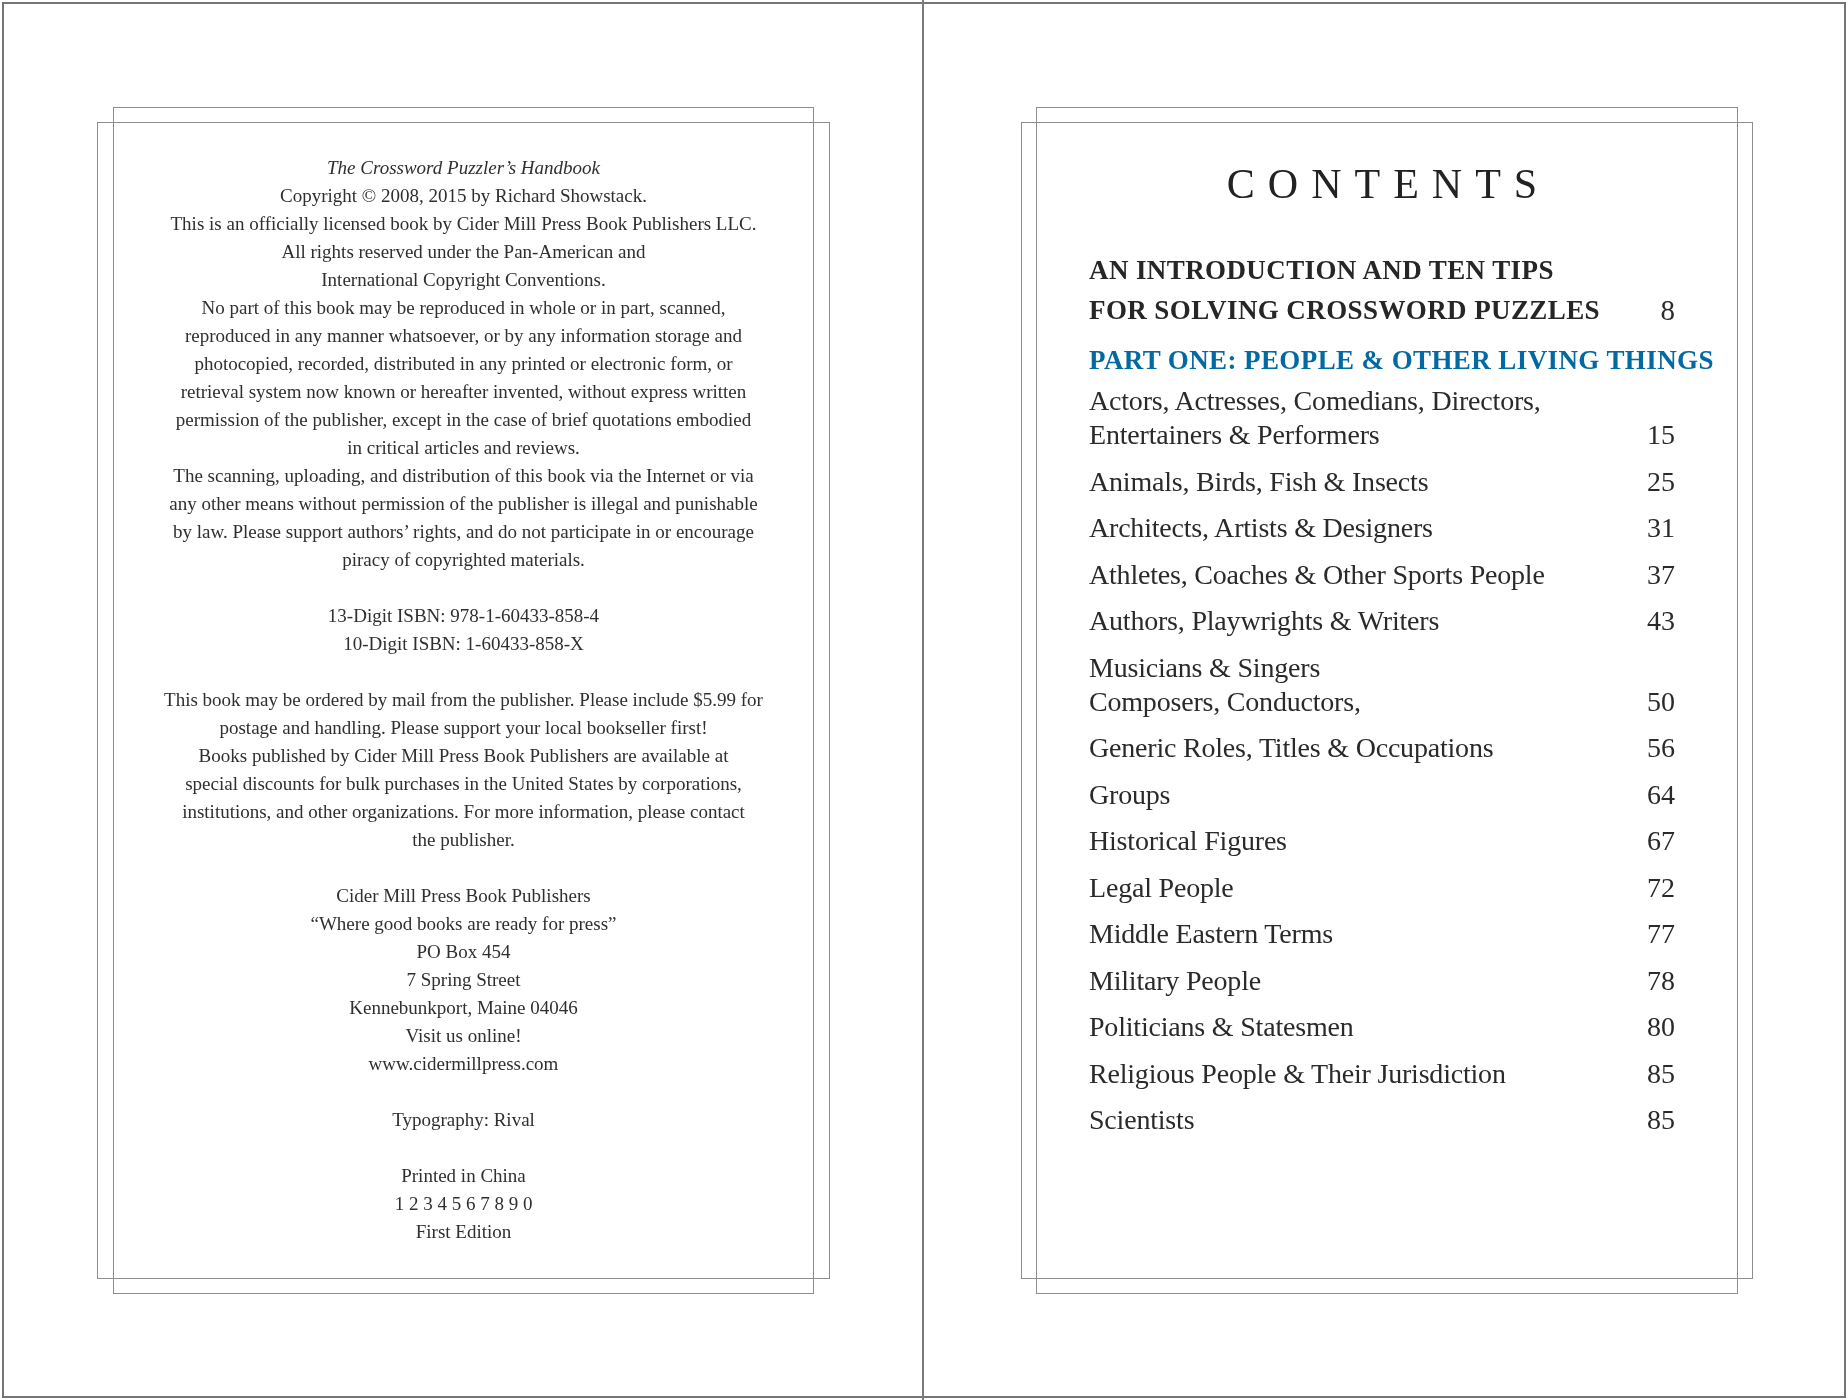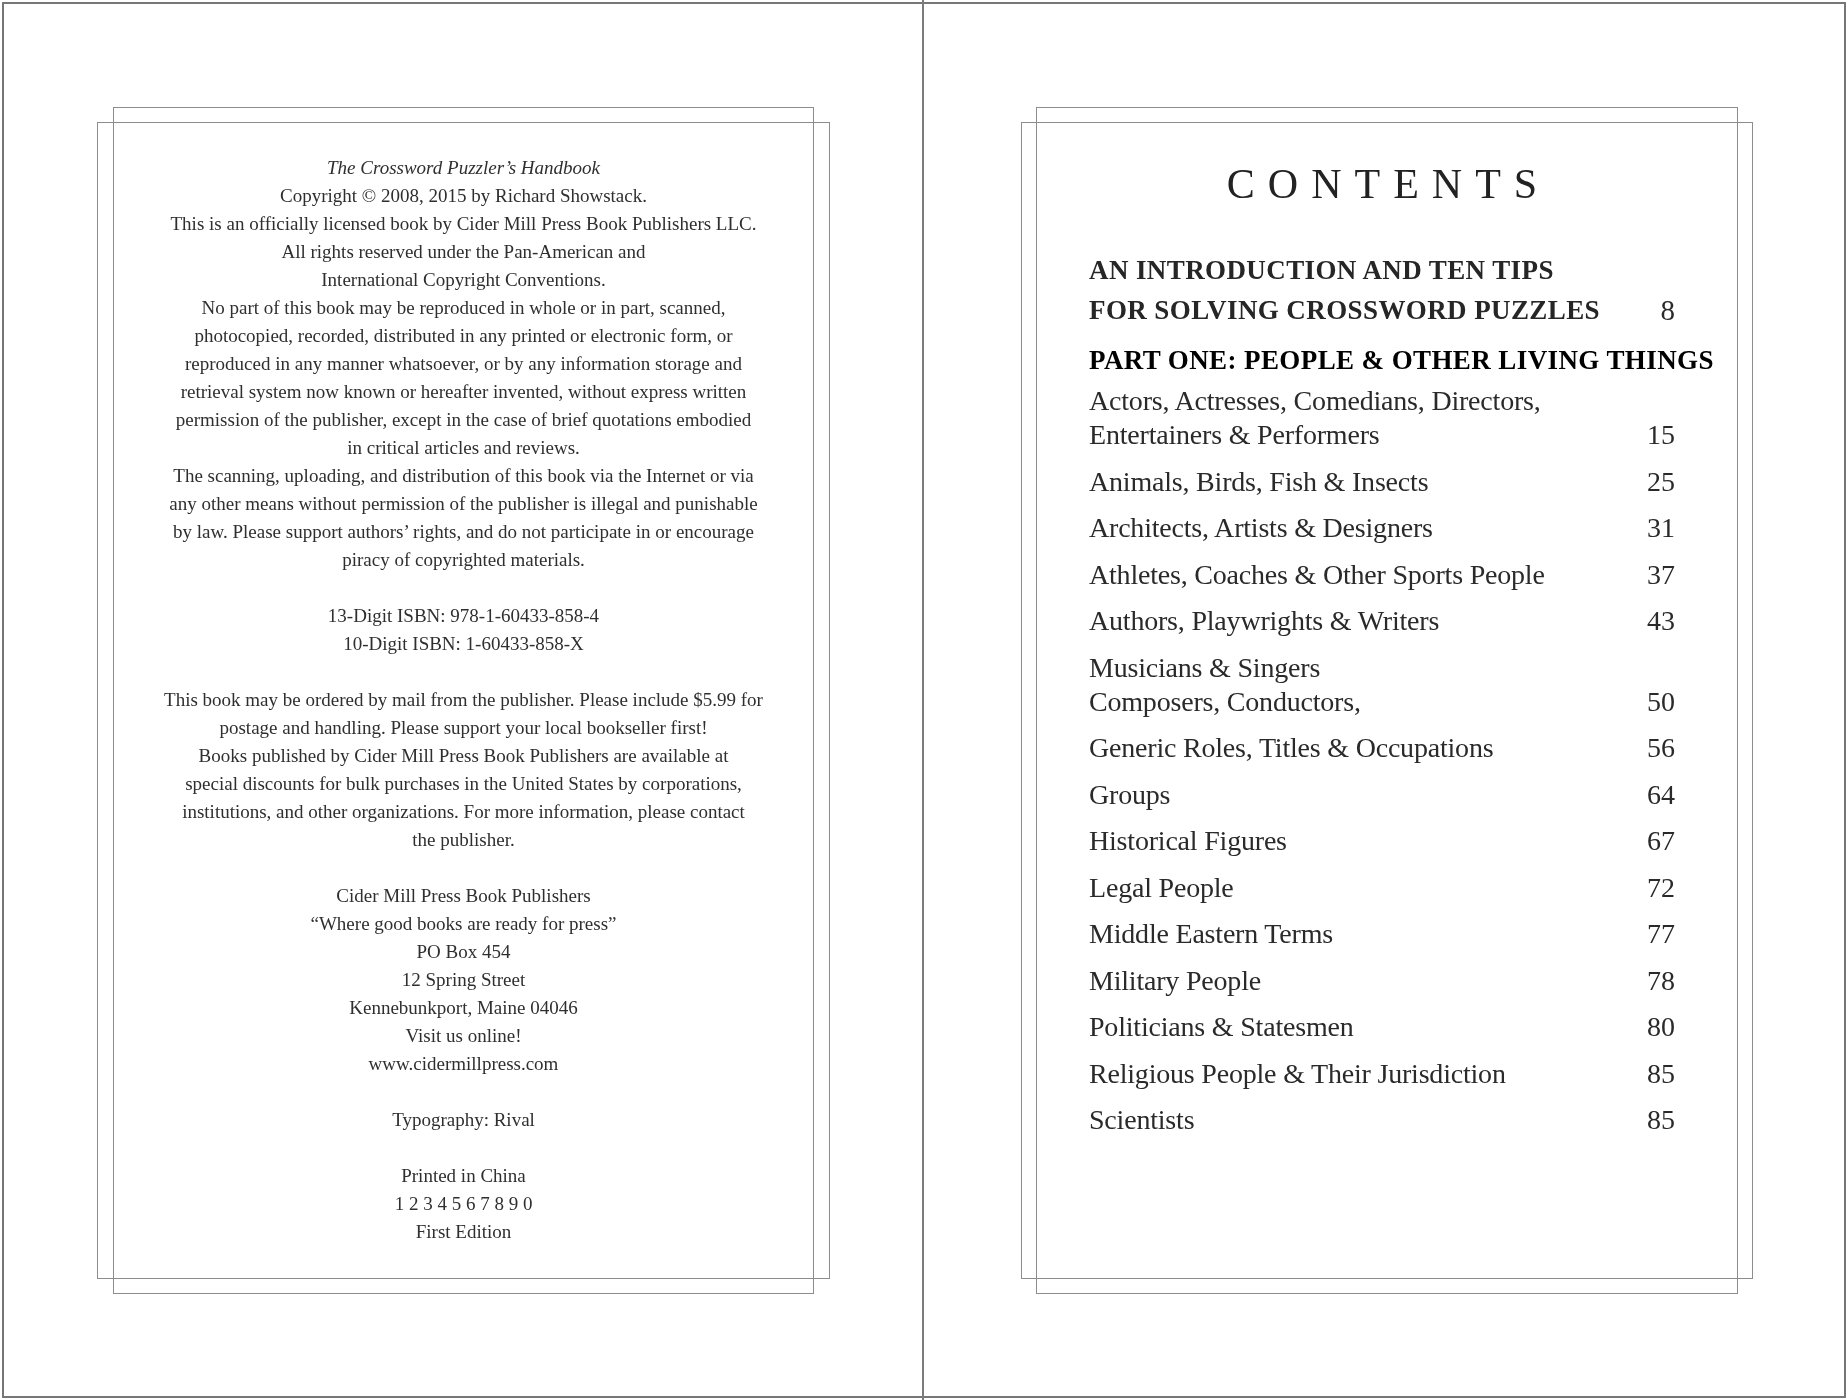--- a/index.html
+++ b/index.html
@@ -70,21 +70,21 @@
   .toc-intro .toc-page{
     position:absolute;right:0;bottom:0;
     font-weight:normal;
     font-size:29px;line-height:40px;letter-spacing:0;
   }
   .toc-part{
     position:absolute;top:343px;left:0;
     font-weight:bold;
     font-size:27px;line-height:35px;
     letter-spacing:0.4px;
-    color:#000000;
+    color:#0369a1;
     white-space:nowrap;
   }
   .toc-entries{
     position:absolute;top:384px;left:0;right:0;
   }
   .toc-entry{
     position:relative;
     margin-bottom:12.5px;
   }
   .toc-line{
@@ -111,22 +111,22 @@
 <div class="page-frame rp-frame-a"></div>
 <div class="page-frame rp-frame-b"></div>
 
 <div class="copyright-block">
   <div class="cp-line italic">The Crossword Puzzler’s Handbook</div>
   <div class="cp-line">Copyright © 2008, 2015 by Richard Showstack.</div>
   <div class="cp-line">This is an officially licensed book by Cider Mill Press Book Publishers LLC.</div>
   <div class="cp-line">All rights reserved under the Pan-American and</div>
   <div class="cp-line">International Copyright Conventions.</div>
   <div class="cp-line">No part of this book may be reproduced in whole or in part, scanned,</div>
+  <div class="cp-line">reproduced in any manner whatsoever, or by any information storage and</div>
   <div class="cp-line">photocopied, recorded, distributed in any printed or electronic form, or</div>
-  <div class="cp-line">reproduced in any manner whatsoever, or by any information storage and</div>
   <div class="cp-line">retrieval system now known or hereafter invented, without express written</div>
   <div class="cp-line">permission of the publisher, except in the case of brief quotations embodied</div>
   <div class="cp-line">in critical articles and reviews.</div>
   <div class="cp-line">The scanning, uploading, and distribution of this book via the Internet or via</div>
   <div class="cp-line">any other means without permission of the publisher is illegal and punishable</div>
   <div class="cp-line">by law. Please support authors’ rights, and do not participate in or encourage</div>
   <div class="cp-line">piracy of copyrighted materials.</div>
   <div class="cp-line"></div>
   <div class="cp-line">13-Digit ISBN: 978-1-60433-858-4</div>
   <div class="cp-line">10-Digit ISBN: 1-60433-858-X</div>
@@ -134,21 +134,21 @@
   <div class="cp-line">This book may be ordered by mail from the publisher. Please include $5.99 for</div>
   <div class="cp-line">postage and handling. Please support your local bookseller first!</div>
   <div class="cp-line">Books published by Cider Mill Press Book Publishers are available at</div>
   <div class="cp-line">special discounts for bulk purchases in the United States by corporations,</div>
   <div class="cp-line">institutions, and other organizations. For more information, please contact</div>
   <div class="cp-line">the publisher.</div>
   <div class="cp-line"></div>
   <div class="cp-line">Cider Mill Press Book Publishers</div>
   <div class="cp-line">“Where good books are ready for press”</div>
   <div class="cp-line">PO Box 454</div>
-  <div class="cp-line">12 Spring Street</div>
+  <div class="cp-line">7 Spring Street</div>
   <div class="cp-line">Kennebunkport, Maine 04046</div>
   <div class="cp-line">Visit us online!</div>
   <div class="cp-line">www.cidermillpress.com</div>
   <div class="cp-line"></div>
   <div class="cp-line">Typography: Rival</div>
   <div class="cp-line"></div>
   <div class="cp-line">Printed in China</div>
   <div class="cp-line">1 2 3 4 5 6 7 8 9 0</div>
   <div class="cp-line">First Edition</div>
 </div>

